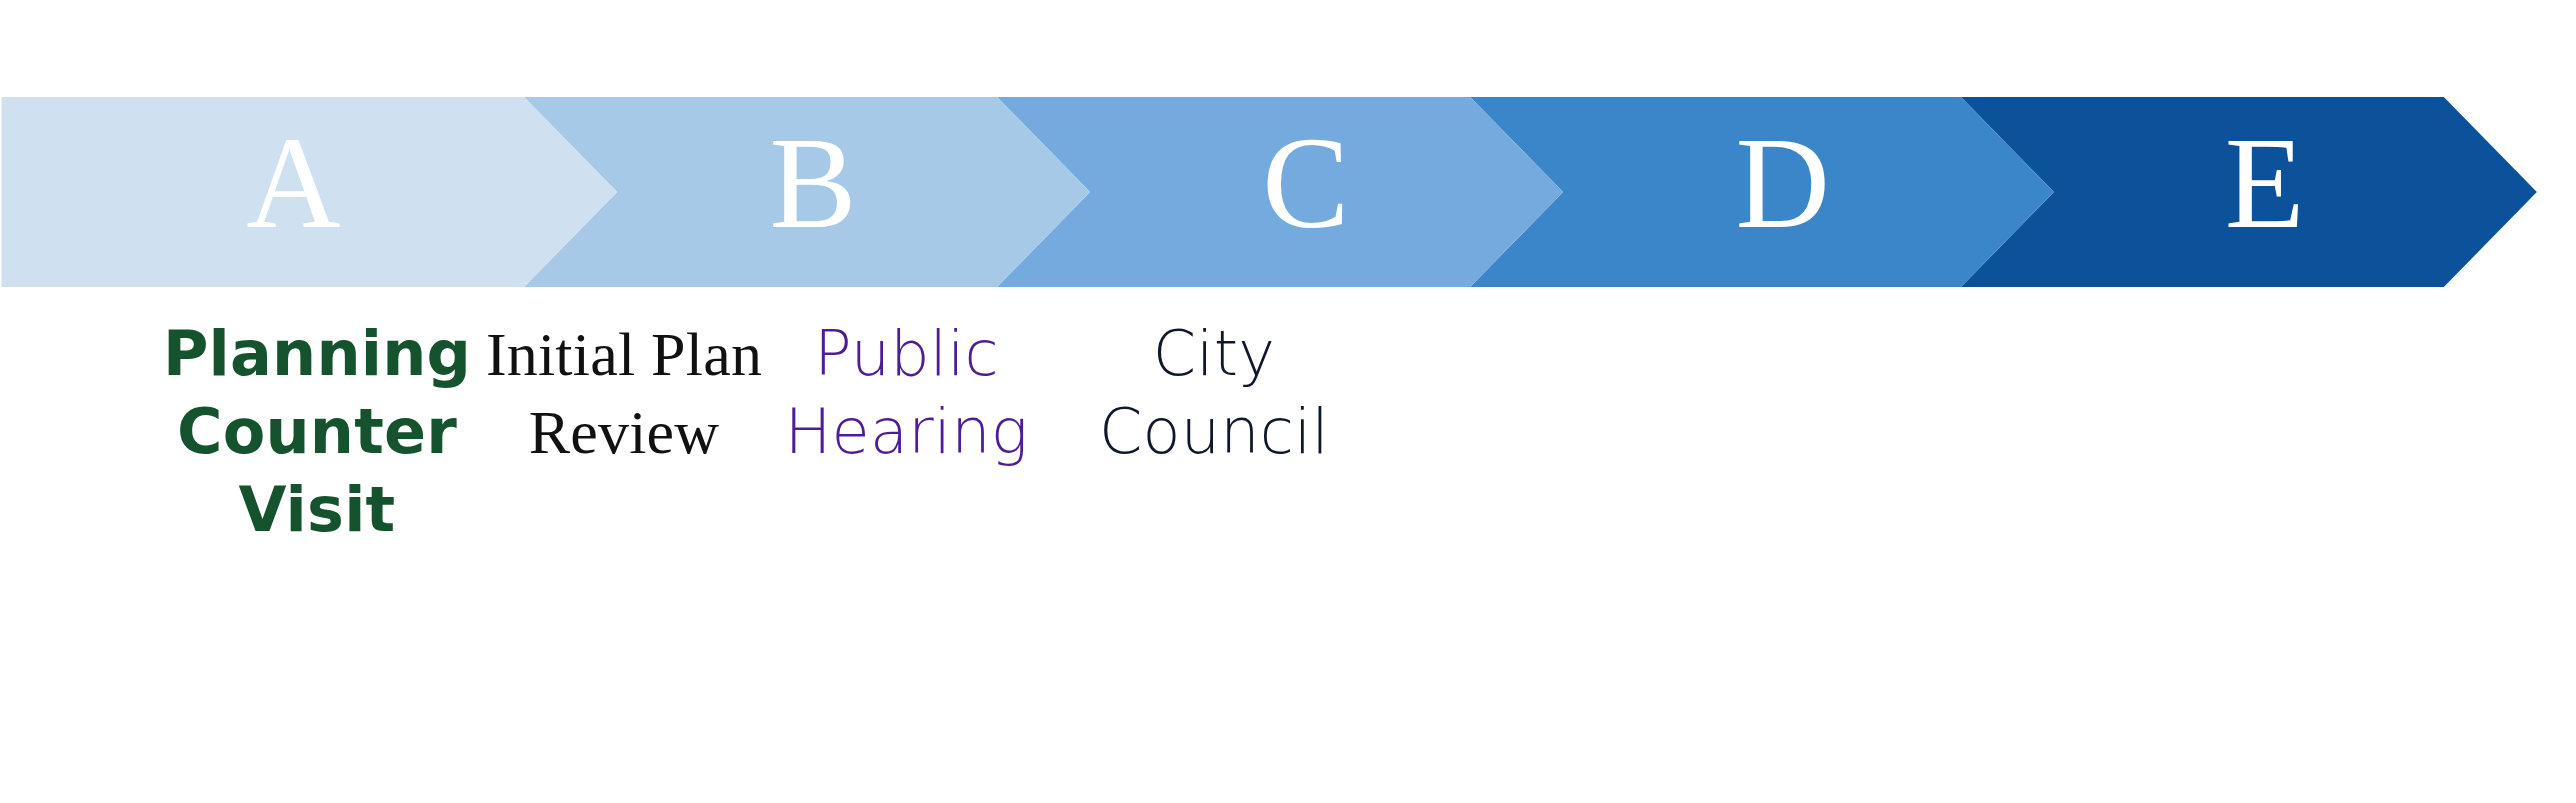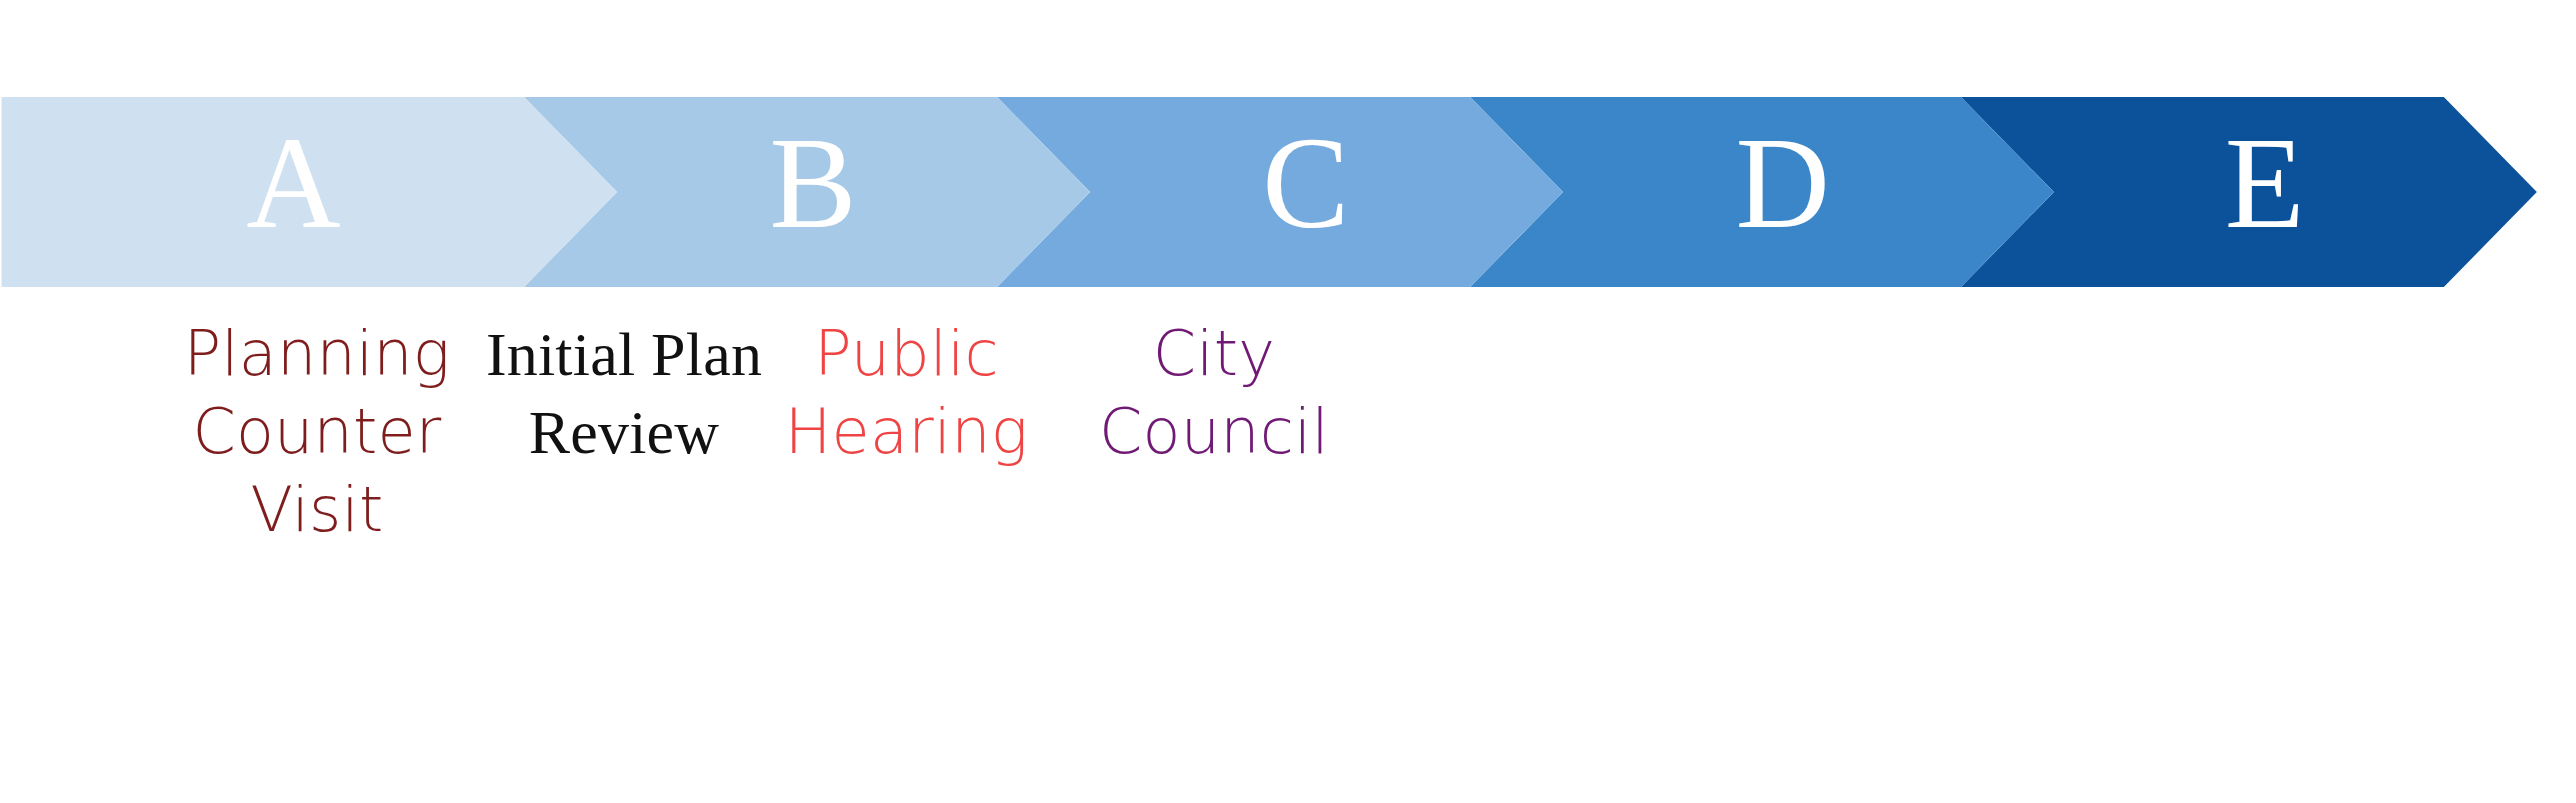--- a/index.html
+++ b/index.html
@@ -90,25 +90,25 @@
 
       <text class="step-letter" x="295" y="101" fill="#ffffff">A</text>
       <text class="step-letter" x="820" y="101" fill="#ffffff">B</text>
       <text class="step-letter" x="1318" y="101" fill="#ffffff">C</text>
       <text class="step-letter" x="1800" y="101" fill="#ffffff">D</text>
       <text class="step-letter" x="2287" y="101" fill="#ffffff">E</text>
     </svg>
   </div>
 
   <div class="labels">
-    <div class="label label-a" style="color: #7f1d1d;">Planning
+    <div class="label label-a" style="color: #14532d; font-weight: bold;">Planning
 Counter
 Visit</div>
     <div class="label label-b" style="color: rgb(17, 17, 17);">Initial Plan
 Review</div>
-    <div class="label label-c" style="color: #ef4444;">Public
+    <div class="label label-c" style="color: #4c1d95;">Public
 Hearing</div>
-    <div class="label label-d" style="color: #701a75;">City
+    <div class="label label-d" style="color: #0f172a;">City
 Council</div>
   </div>
 
 </div>
 
 
 </body></html>

